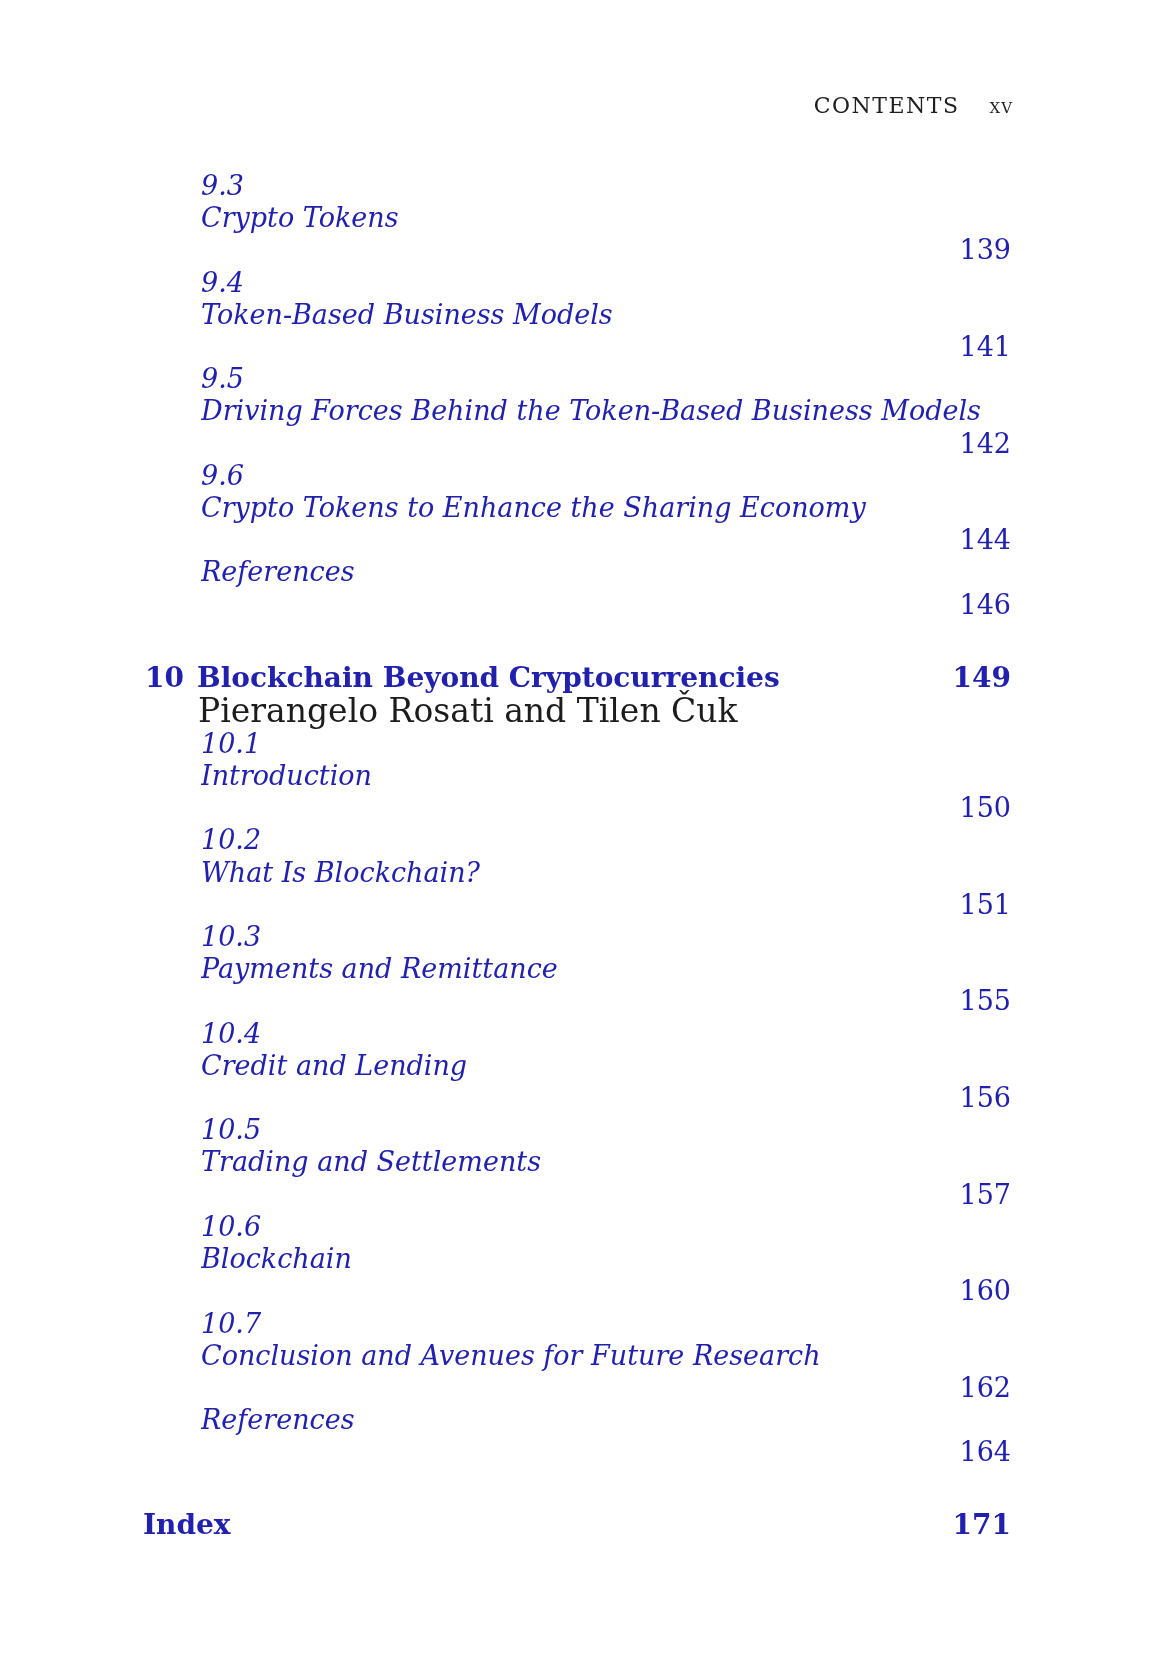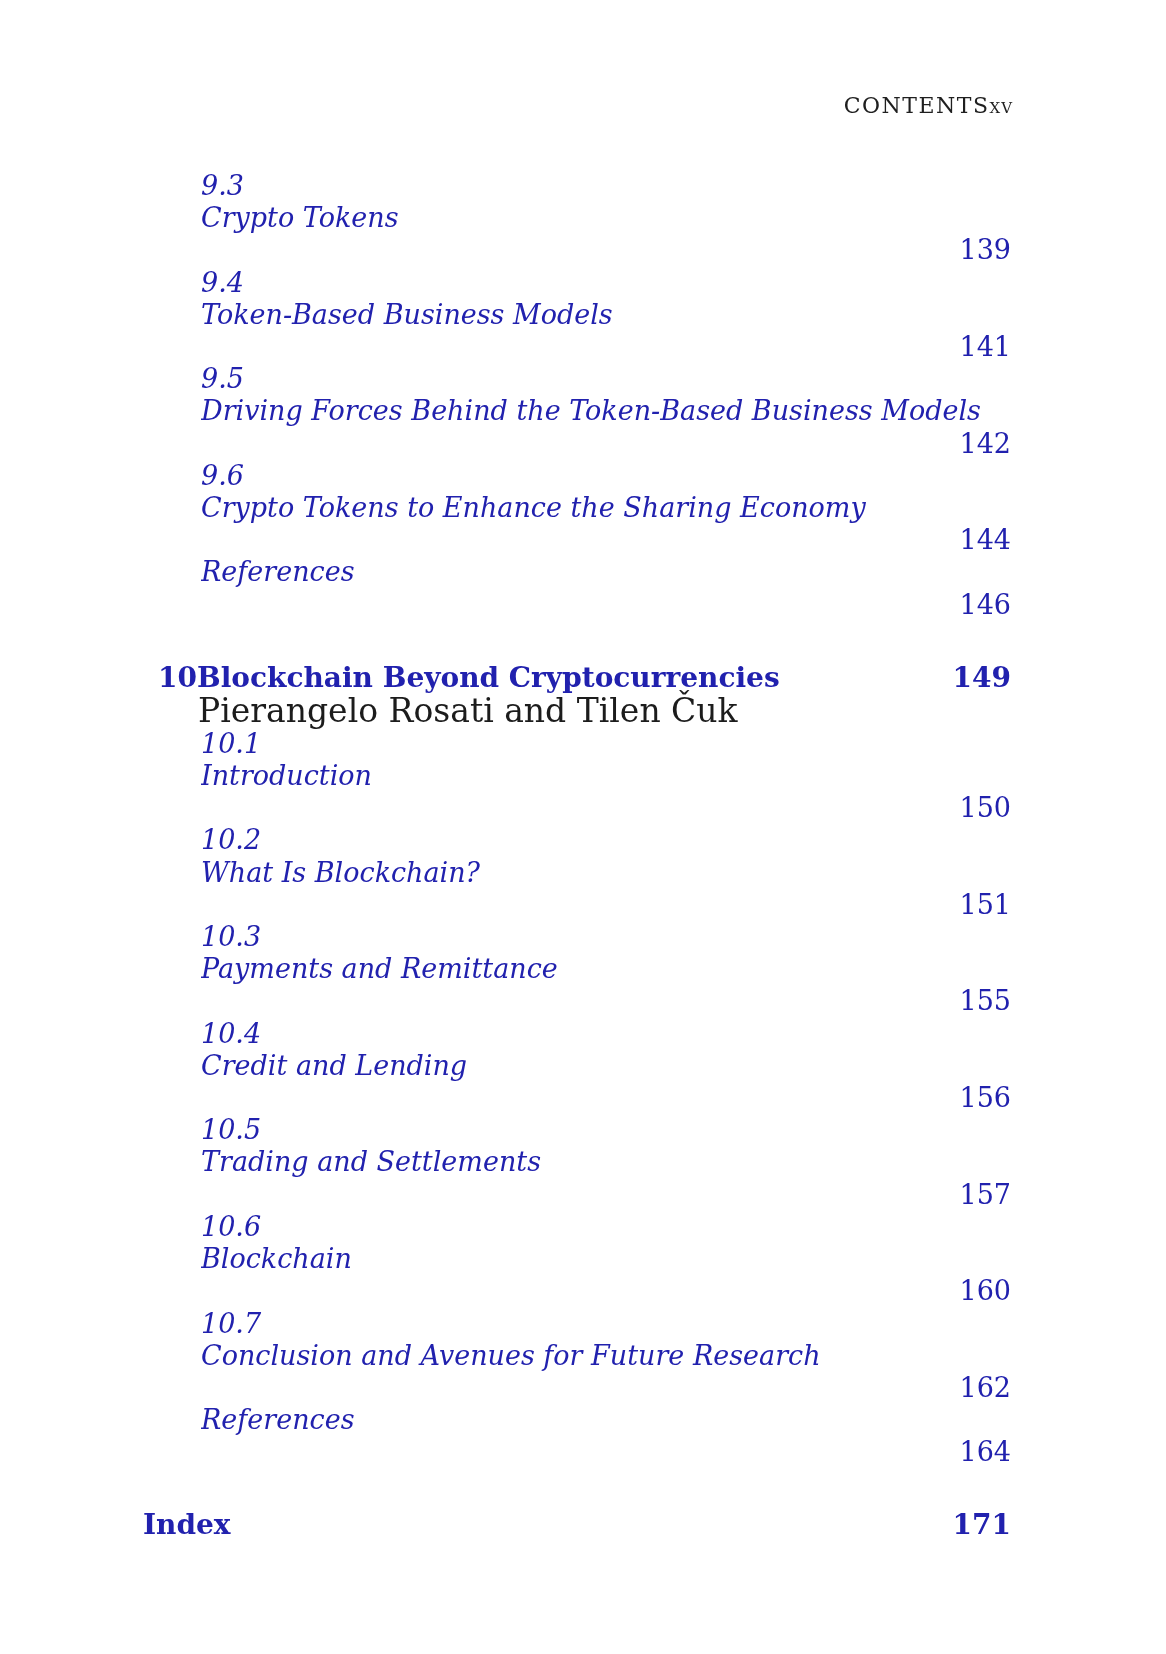--- a/index.html
+++ b/index.html
@@ -17,20 +17,21 @@
     overflow: hidden;
   }
 
   
   .running-head {
     position: absolute;
     top: 93px;
     right: 153px;
     display: flex;
     align-items: baseline;
+    gap: 30px;
     color: #1f1f1f;
   }
   .running-head .rh-title {
     font-size: 22px;
     letter-spacing: 1.5px;
   }
   .running-head .rh-folio {
     font-size: 21px;
     font-variant: small-caps;
     letter-spacing: 1px;
@@ -76,21 +77,20 @@
     font-weight: bold;
     font-style: normal;
     line-height: 30px;
     font-size: 28px;
     margin-top: 42px;
   }
   .chapter-row .num {
     font-style: normal;
     width: 52px;
     padding-left: 2px;
-    text-align: right;
   }
   .chapter-row .title { font-style: normal; }
 
   .author-row {
     color: #1c1c1c;
     font-size: 33px;
     line-height: 35px;
     padding-left: 55px;
     font-style: normal;
   }

